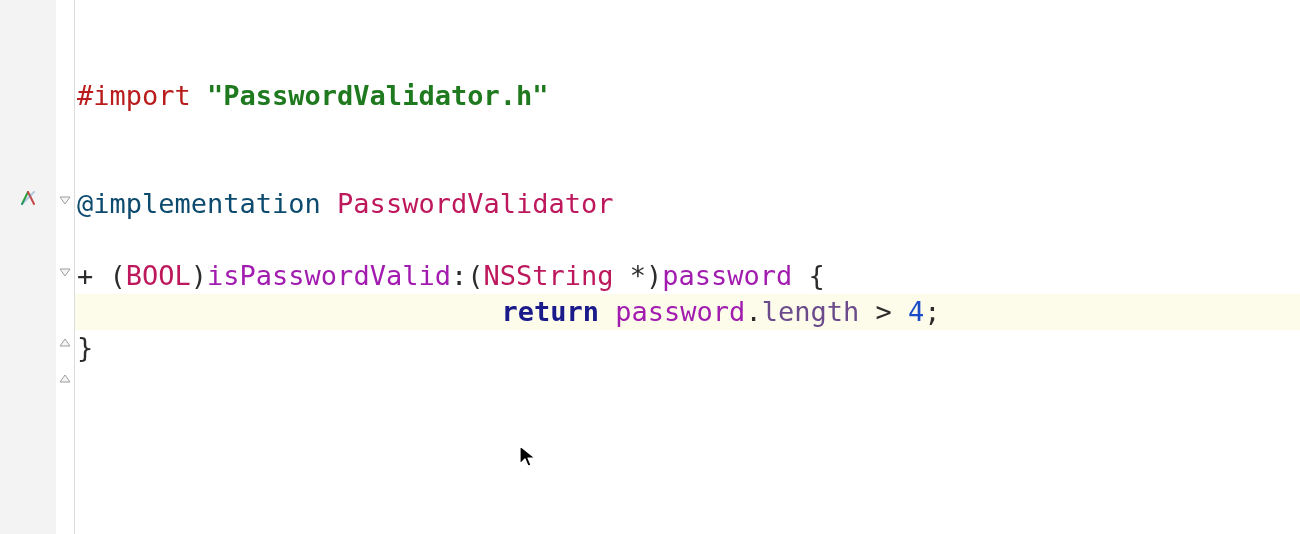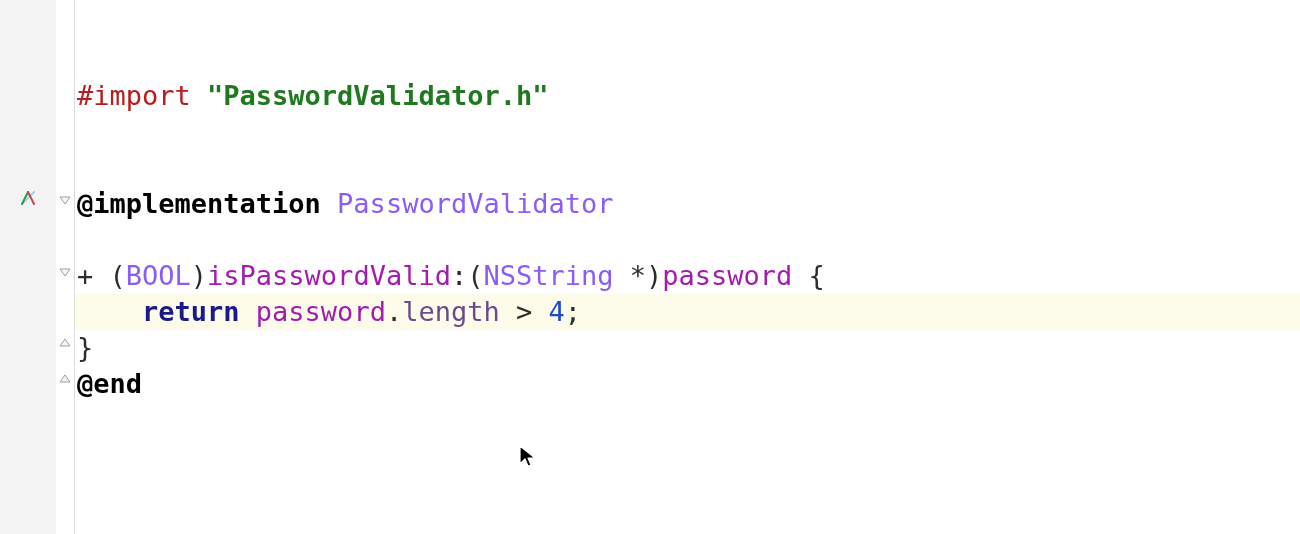--- a/index.html
+++ b/index.html
@@ -53,22 +53,22 @@
     padding-left: 2px;
   }
 
   .line.highlighted {
     background: #fdfceb;
   }
 
   
   .tk-import-kw { color: #b91c1c; font-weight: normal; }
   .tk-string    { color: #1f7a1f; font-weight: bold; }
-  .tk-objc-kw   { color: #000000; font-weight: bold; } 
-  .tk-type      { color: #8b5cf6; }                    
+  .tk-objc-kw   { color: #0c4a6e; font-weight: normal; } 
+  .tk-type      { color: #be185d; }                    
   .tk-keyword   { color: #1a1a8a; font-weight: bold; } 
   .tk-ident     { color: #a21caf; }
   .tk-member    { color: #6b4b8c; }                    
   .tk-number    { color: #1a4cc7; }
   .tk-punc      { color: #2c2c2c; }
 
   
   .gutter-icon {
     position: absolute;
     left: 50%;
@@ -140,25 +140,24 @@
   </div>
 
   <div class="code-area">
 
     <div class="line" style="top:78px;"><span class="tk-import-kw">#import</span><span class="tk-punc"> </span><span class="tk-string">"PasswordValidator.h"</span></div>
 
     <div class="line" style="top:186px;"><span class="tk-objc-kw">@implementation</span><span> </span><span class="tk-type">PasswordValidator</span></div>
 
     <div class="line" style="top:258px;"><span class="tk-punc">+ </span><span class="tk-punc">(</span><span class="tk-type">BOOL</span><span class="tk-punc">)</span><span class="tk-ident">isPasswordValid</span><span class="tk-punc">:(</span><span class="tk-type">NSString</span><span class="tk-punc"> *)</span><span class="tk-ident">password</span><span class="tk-punc"> {</span></div>
 
-    <div class="line highlighted" style="top:294px;"><span>    </span><span class="tk-keyword">return</span><span> </span><span class="tk-ident">password</span><span class="tk-punc">.</span><span class="tk-member">length</span><span class="tk-punc"> &gt; </span><span class="tk-number">4</span><span class="tk-punc">;</span></div>
+    <div class="line highlighted" style="top:294px;text-align:center;"><span>    </span><span class="tk-keyword">return</span><span> </span><span class="tk-ident">password</span><span class="tk-punc">.</span><span class="tk-member">length</span><span class="tk-punc"> &gt; </span><span class="tk-number">4</span><span class="tk-punc">;</span></div>
 
     <div class="line" style="top:330px;"><span class="tk-punc">}</span></div>
 
-    <div class="line" style="top:366px;"><span class="tk-objc-kw">@end</span></div>
 
   </div>
 
   <div class="cursor" style="left:518px; top:444px;">
     <svg width="20" height="26" viewBox="0 0 20 26">
       <path d="M2 2 L2 20 L7 15 L10 22 L13 21 L10 14 L17 14 Z" fill="#000" stroke="#fff" stroke-width="1.2" stroke-linejoin="round"></path>
     </svg>
   </div>
 
 </div>

